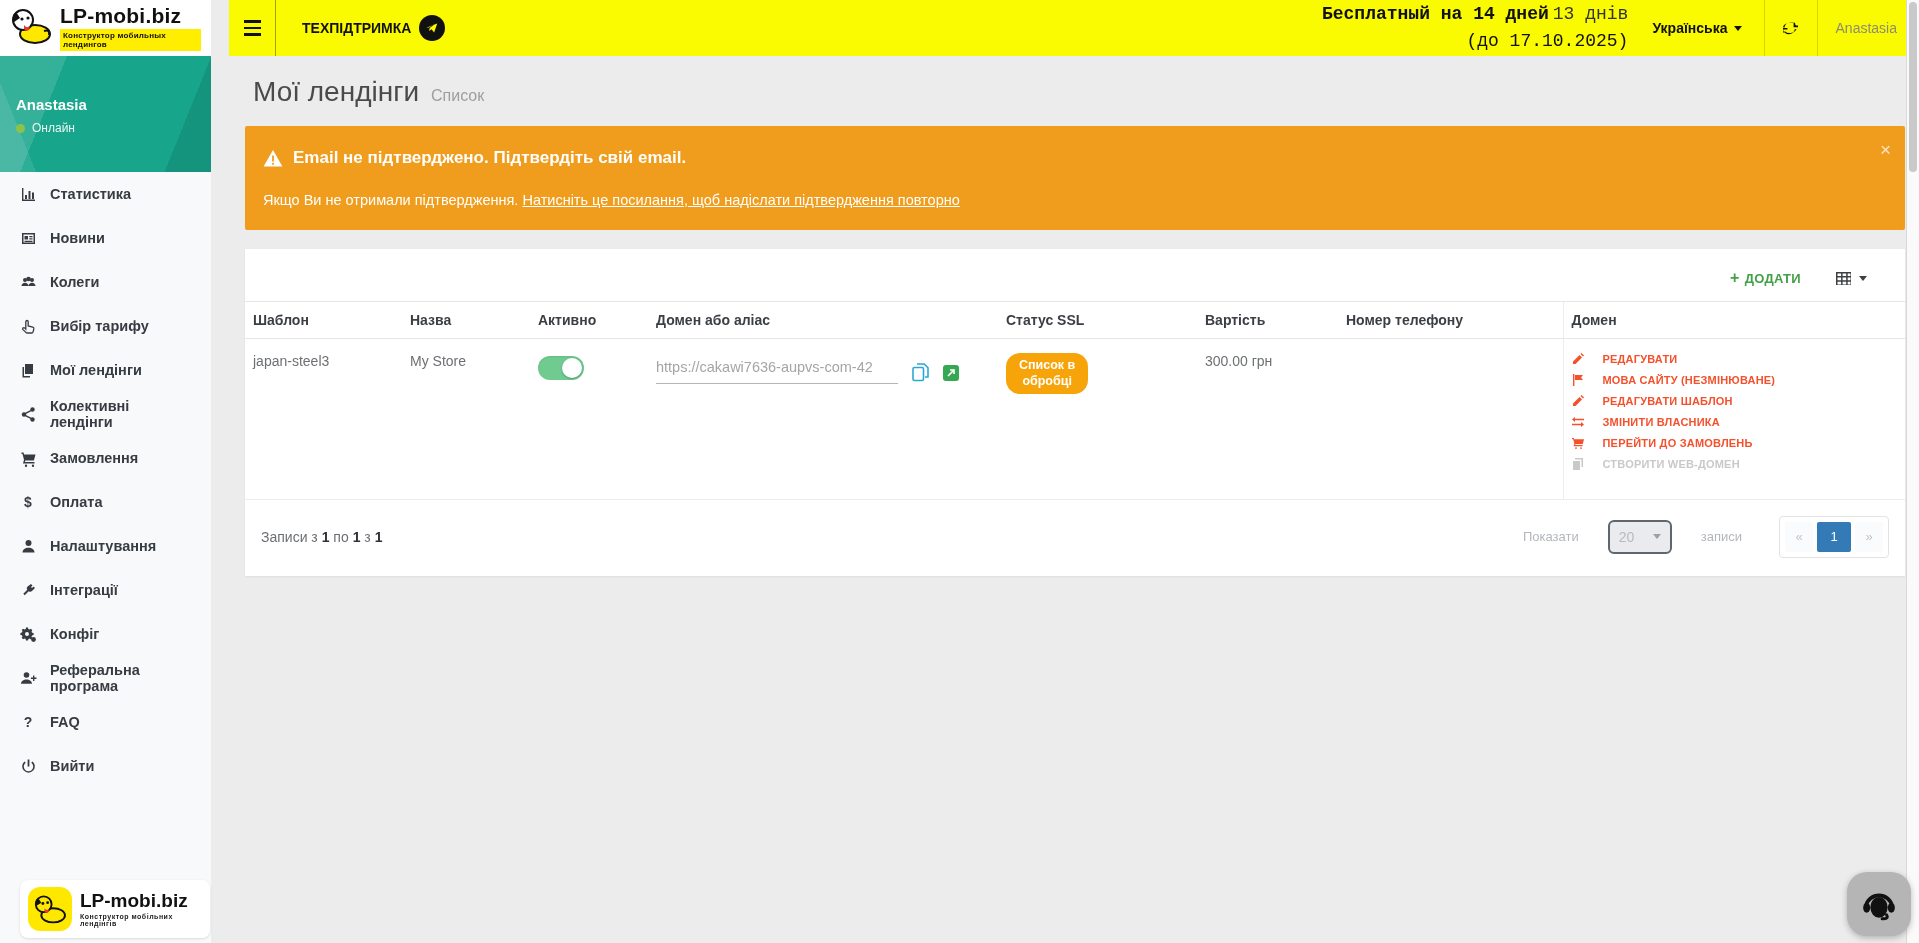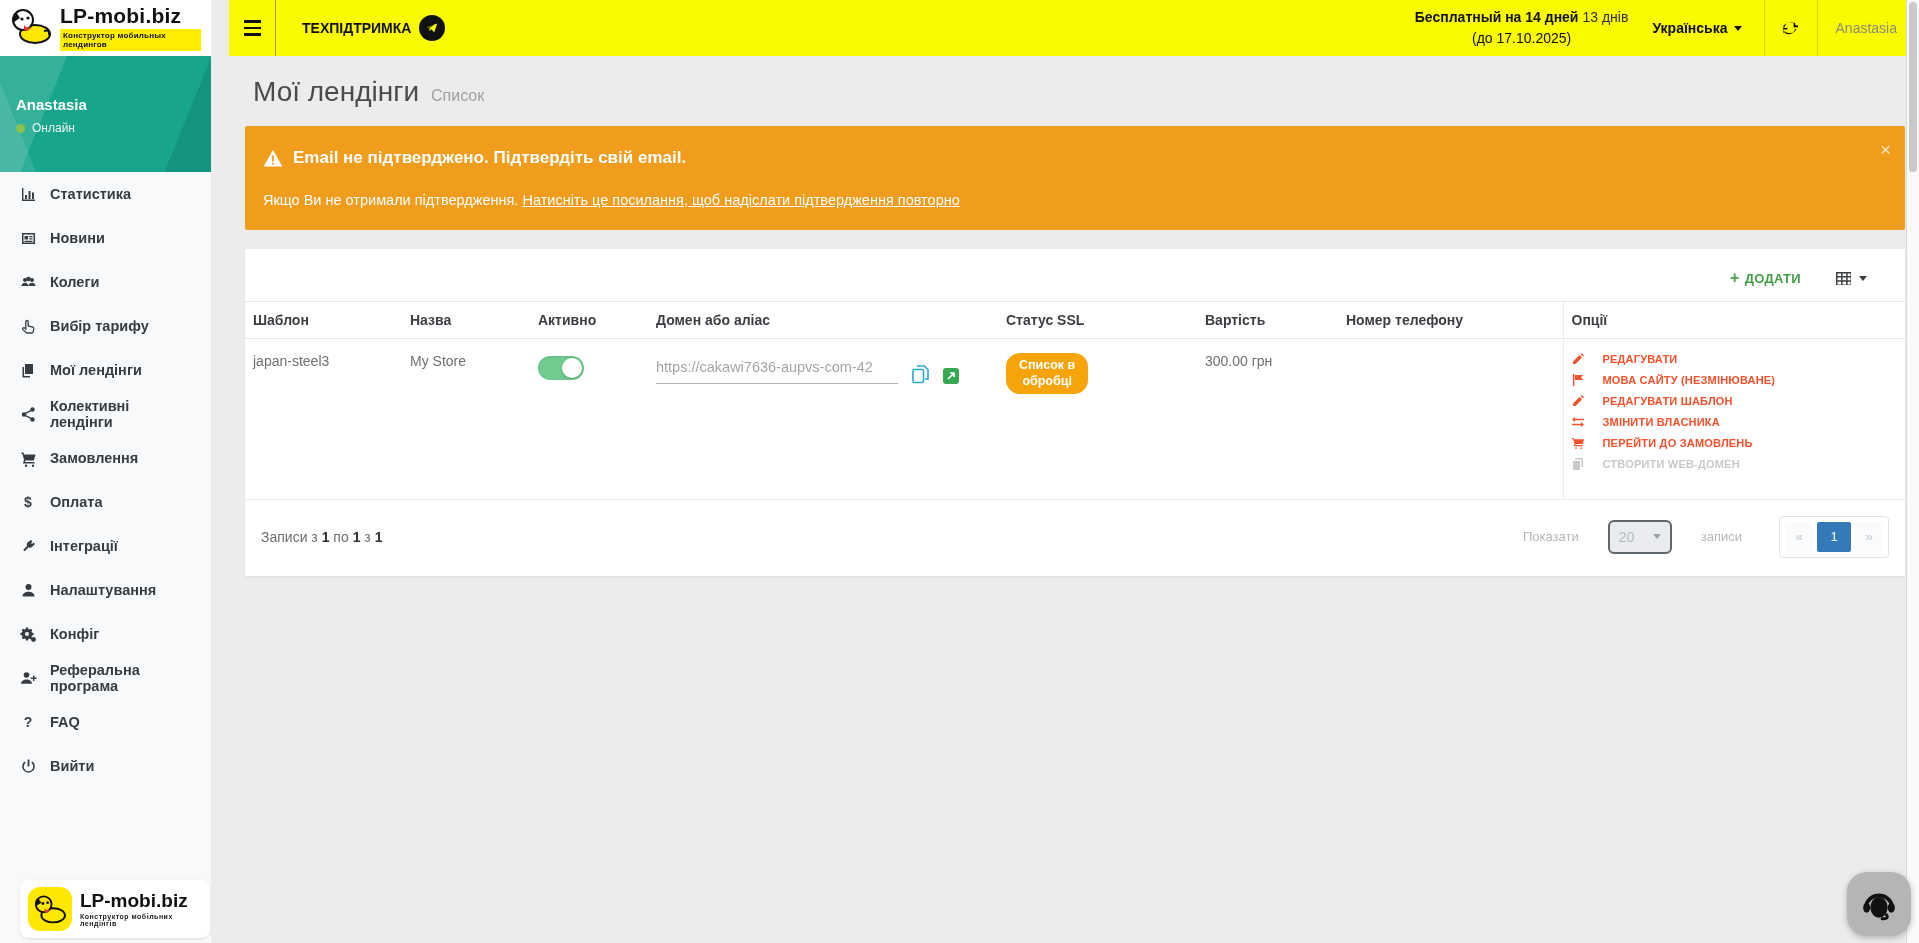--- a/index.html
+++ b/index.html
@@ -35,21 +35,21 @@
 
   
   .topbar { position:absolute; left:229px; top:0; right:0; height:56px; background:#fafa00; display:flex; align-items:center; z-index:2; }
   .hamburger { width:46px; height:56px; background:none; border:none; cursor:pointer; display:flex; flex-direction:column; justify-content:center; align-items:center; gap:4px; }
   .hamburger i { width:17px; height:2.6px; background:#111; display:block; }
   .tb-div { width:1px; height:56px; background:rgba(0,0,0,.35); }
   .support { display:flex; align-items:center; gap:8px; margin-left:26px; font-size:14px; font-weight:bold; color:#111; text-decoration:none; cursor:pointer; }
   .tg { width:26px; height:26px; border-radius:50%; background:#111; display:flex; align-items:center; justify-content:center; }
   .tg svg { width:14px; height:14px; fill:#fafa00; }
   .tb-spacer { flex:1; }
-  .trial { font-size:14px; color:#111; line-height:1.5; text-align:center; }
+  .trial { font-size:18px; color:#111; line-height:1.5; text-align:right;font-family:Liberation Mono, monospace; }
   .trial b { font-weight:bold; }
   .trial .days { font-weight:normal; color:#333; margin-left:4px; }
   .lang { display:flex; align-items:center; gap:6px; font-size:14px; font-weight:bold; color:#111; margin:0 22px 0 24px; cursor:pointer; }
   .caret { width:0; height:0; border-left:4px solid transparent; border-right:4px solid transparent; border-top:5px solid #111; display:inline-block; }
   .tb-div2 { width:1px; height:56px; background:rgba(0,0,0,.15); }
   .refresh-btn { width:52px; height:56px; background:none; border:none; cursor:pointer; display:flex; align-items:center; justify-content:center; }
   .refresh-btn svg { width:17px; height:17px; }
   .header-user { color:#8d8d74; font-size:14px; padding:0 22px 0 18px; cursor:pointer; }
 
   
@@ -73,21 +73,21 @@
   .grid-btn svg { width:17px; height:15px; }
   .grid-btn .caret { border-top-color:#3c4043; }
 
   table.lp { width:100%; border-collapse:collapse; table-layout:fixed; }
   table.lp th { text-align:left; font-size:14px; font-weight:bold; color:#3b3f44; padding:10px 8px; border-top:1px solid #e7e7e7; border-bottom:1px solid #e7e7e7; }
   table.lp td { vertical-align:top; padding:14px 8px; font-size:14px; color:#6d7073; height:160px; }
   th.opts-col, td.opts-col { border-left:1px solid #ededed; }
   td.c-template, td.c-name { padding-top:22px; }
   .toggle { width:46px; height:24px; border-radius:12px; background:#6fcb90; position:relative; display:inline-block; cursor:pointer; margin-top:3px; box-shadow:inset 0 1px 2px rgba(0,0,0,.08); }
   .toggle .knob { position:absolute; right:2px; top:2px; width:20px; height:20px; border-radius:50%; background:#fff; box-shadow:0 1px 2px rgba(0,0,0,.25); }
-  .domain-wrap { display:flex; align-items:flex-end; gap:14px; }
+  .domain-wrap { display:flex; align-items:center; gap:14px; }
   .domain-input { width:242px; border:none; border-bottom:1px solid #b5b5b5; background:transparent; color:#a5a5a5; font-size:14.5px; padding:6px 0 8px; font-family:"Liberation Sans", sans-serif; outline:none; }
   .icon-btn { background:none; border:none; cursor:pointer; padding:0; margin-top:8px; }
   .icon-btn svg { display:block; }
   .badge { display:inline-block; background:#f7a40a; color:#fff; font-size:12.5px; font-weight:bold; text-align:center; border-radius:14px; padding:5px 13px; line-height:1.25; }
   .c-price { padding-top:20px; }
   ul.opts { list-style:none; }
   ul.opts li { display:flex; align-items:center; gap:19px; margin-bottom:9px; cursor:pointer; }
   ul.opts li a { color:#f4512c; font-size:11px; font-weight:bold; text-decoration:none; letter-spacing:.2px; }
   ul.opts li svg { width:12px; height:12px; fill:#f4512c; flex:0 0 12px; }
   ul.opts li.disabled a { color:#c9c9c9; cursor:default; }
@@ -206,33 +206,33 @@
           </span>
         <span>Замовлення</span>
       </li>
       <li>
         <span class="mi">$</span>
         <span>Оплата</span>
       </li>
       <li>
         <span class="mi">
             <svg viewBox="0 0 17 17">
-              <path d="M11 2l1.5 1.5L11 5l1 1 1.5-1.5L15 6l-3 3c-1 1-2.3 1-3.3.2l-4 4-1.4-1.4 4-4C6.5 6.7 6.6 5.4 7.6 4.4z"></path>
-            </svg>
-          </span>
-        <span>Інтеграції</span>
-      </li>
-      <li>
-        <span class="mi">
-            <svg viewBox="0 0 17 17">
               <circle cx="8.5" cy="5" r="3"></circle>
               <path d="M2.5 14.5c0-3 2.7-4.8 6-4.8s6 1.8 6 4.8z"></path>
             </svg>
           </span>
         <span>Налаштування</span>
+      </li>
+      <li>
+        <span class="mi">
+            <svg viewBox="0 0 17 17">
+              <path d="M11 2l1.5 1.5L11 5l1 1 1.5-1.5L15 6l-3 3c-1 1-2.3 1-3.3.2l-4 4-1.4-1.4 4-4C6.5 6.7 6.6 5.4 7.6 4.4z"></path>
+            </svg>
+          </span>
+        <span>Інтеграції</span>
       </li>
       <li>
         <span class="mi">
             <svg viewBox="0 0 17 17">
               <path d="M6 1.5h2l.3 1.5 1.3.6 1.3-.8 1.4 1.4-.8 1.3.6 1.3 1.5.3v2l-1.5.3-.6 1.3.8 1.3-1.4 1.4-1.3-.8-1.3.6L8 14.5H6l-.3-1.5-1.3-.6-1.3.8-1.4-1.4.8-1.3-.6-1.3-1.5-.3v-2l1.5-.3.6-1.3-.8-1.3L3.1 2.8l1.3.8 1.3-.6zM7 6a2 2 0 1 0 0 4 2 2 0 0 0 0-4z"></path>
               <circle cx="13.5" cy="13.5" r="2.4"></circle>
             </svg>
           </span>
         <span>Конфіг</span>
       </li>
@@ -360,21 +360,21 @@
         </colgroup>
         <thead>
           <tr>
             <th>Шаблон</th>
             <th>Назва</th>
             <th>Активно</th>
             <th>Домен або аліас</th>
             <th>Статус SSL</th>
             <th>Вартість</th>
             <th>Номер телефону</th>
-            <th class="opts-col">Опції</th>
+            <th class="opts-col">Домен</th>
           </tr>
         </thead>
         <tbody>
           <tr>
             <td class="c-template">japan-steel3</td>
             <td class="c-name">My Store</td>
             <td>
               <span class="toggle"><span class="knob"></span></span>
             </td>
             <td>

